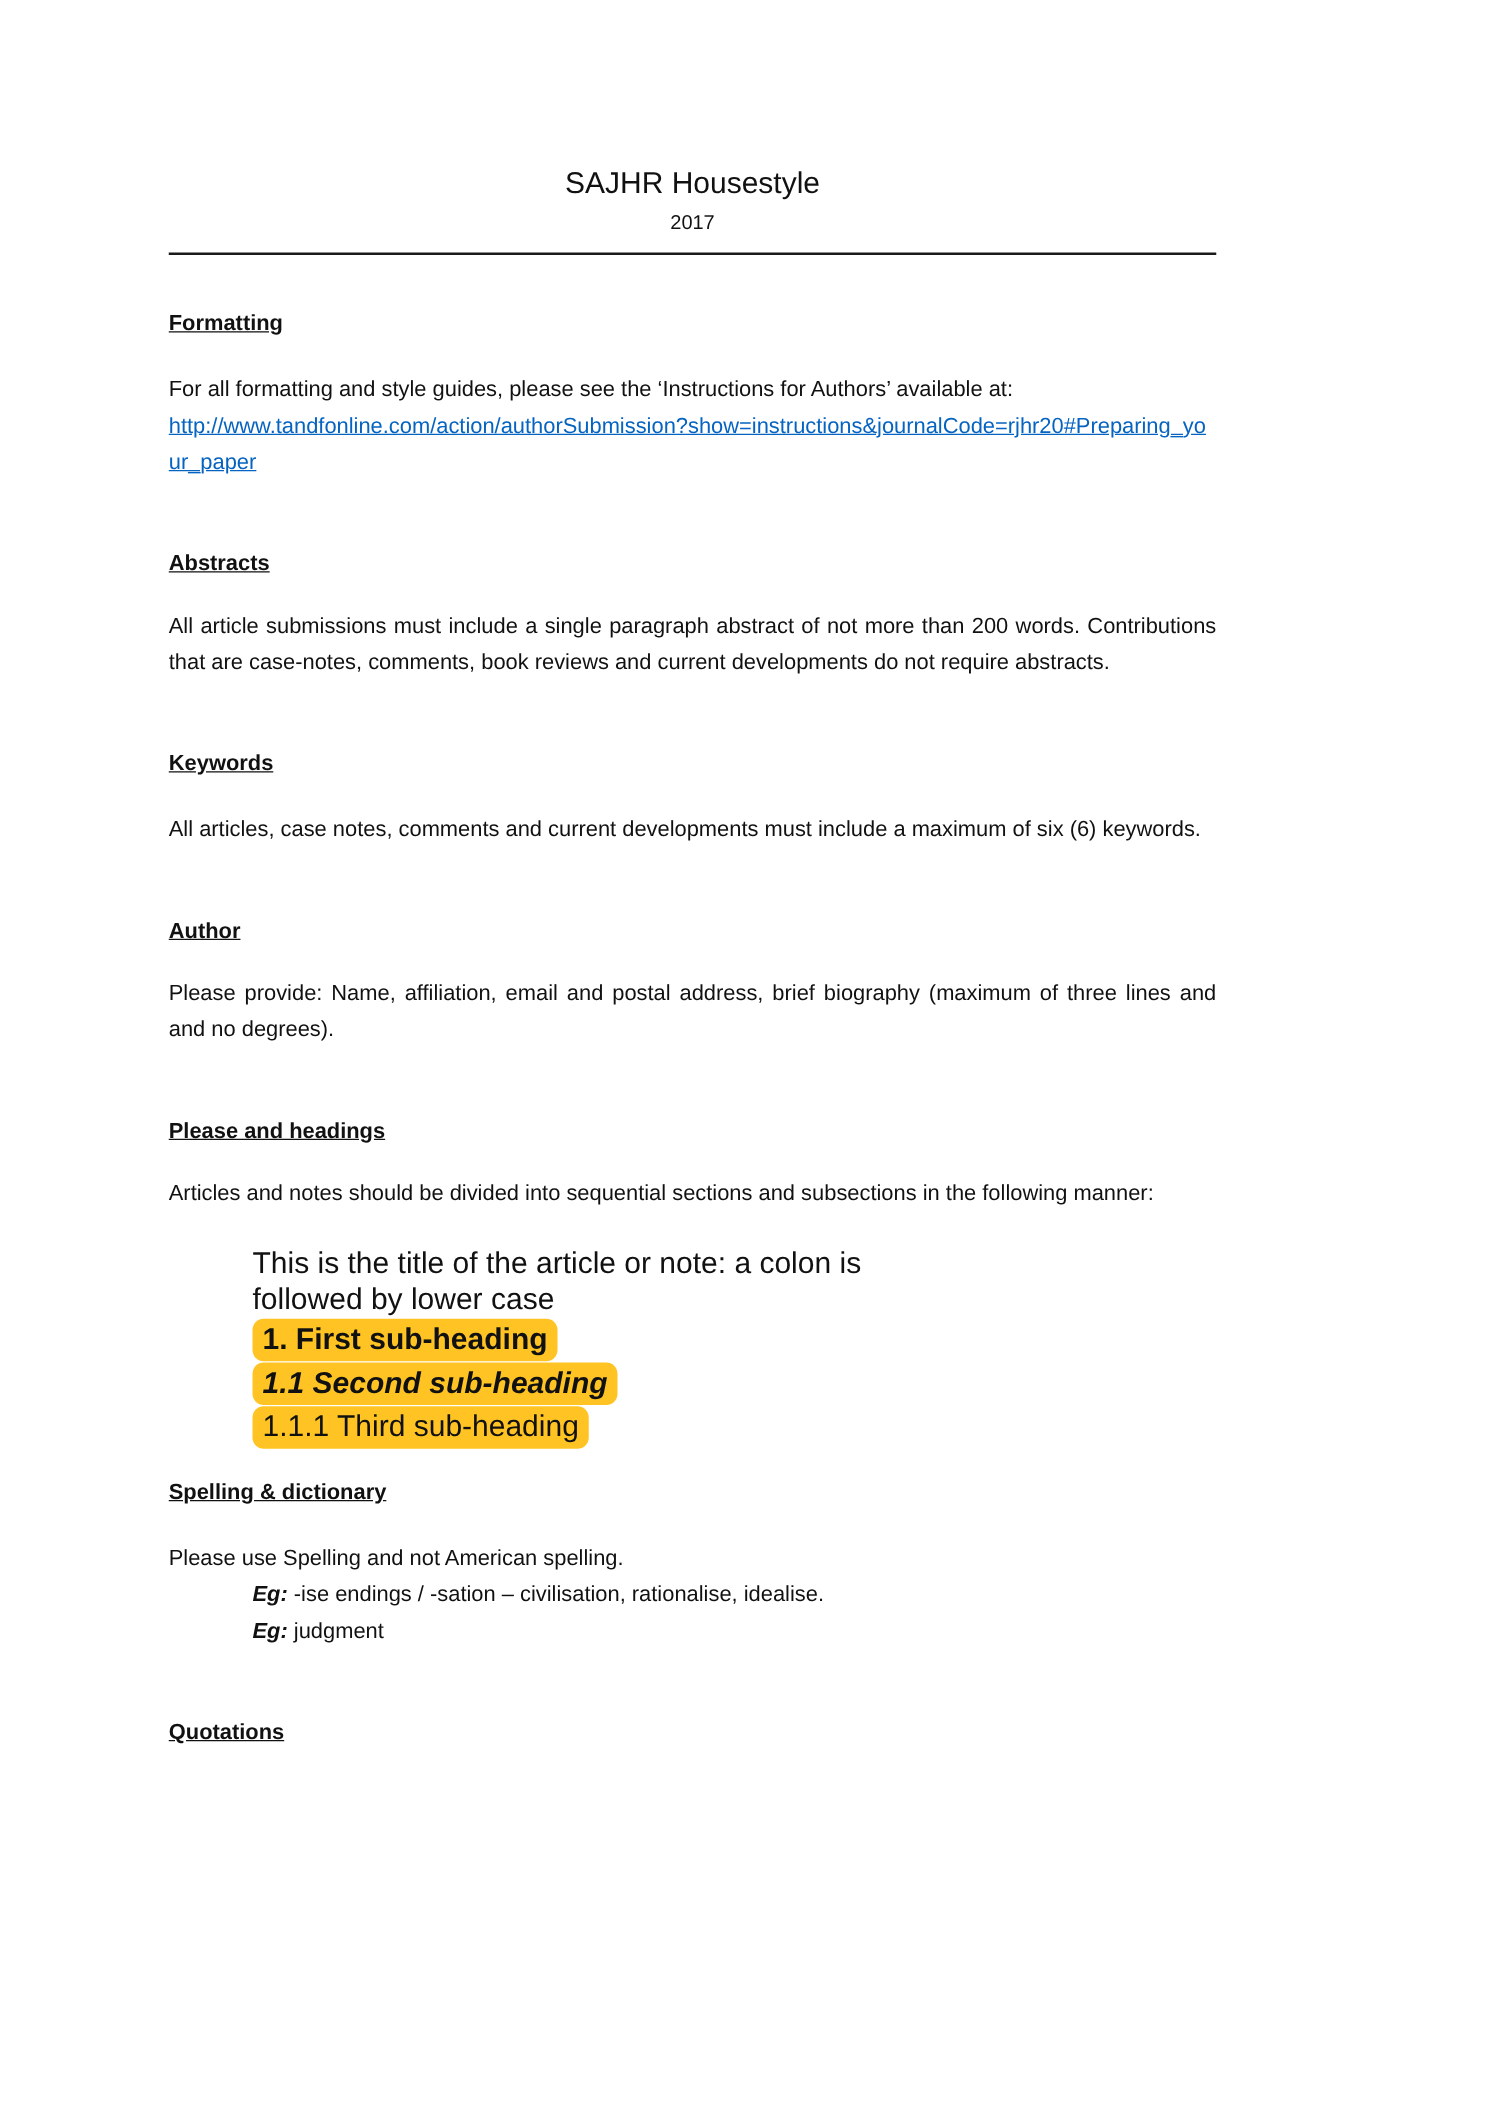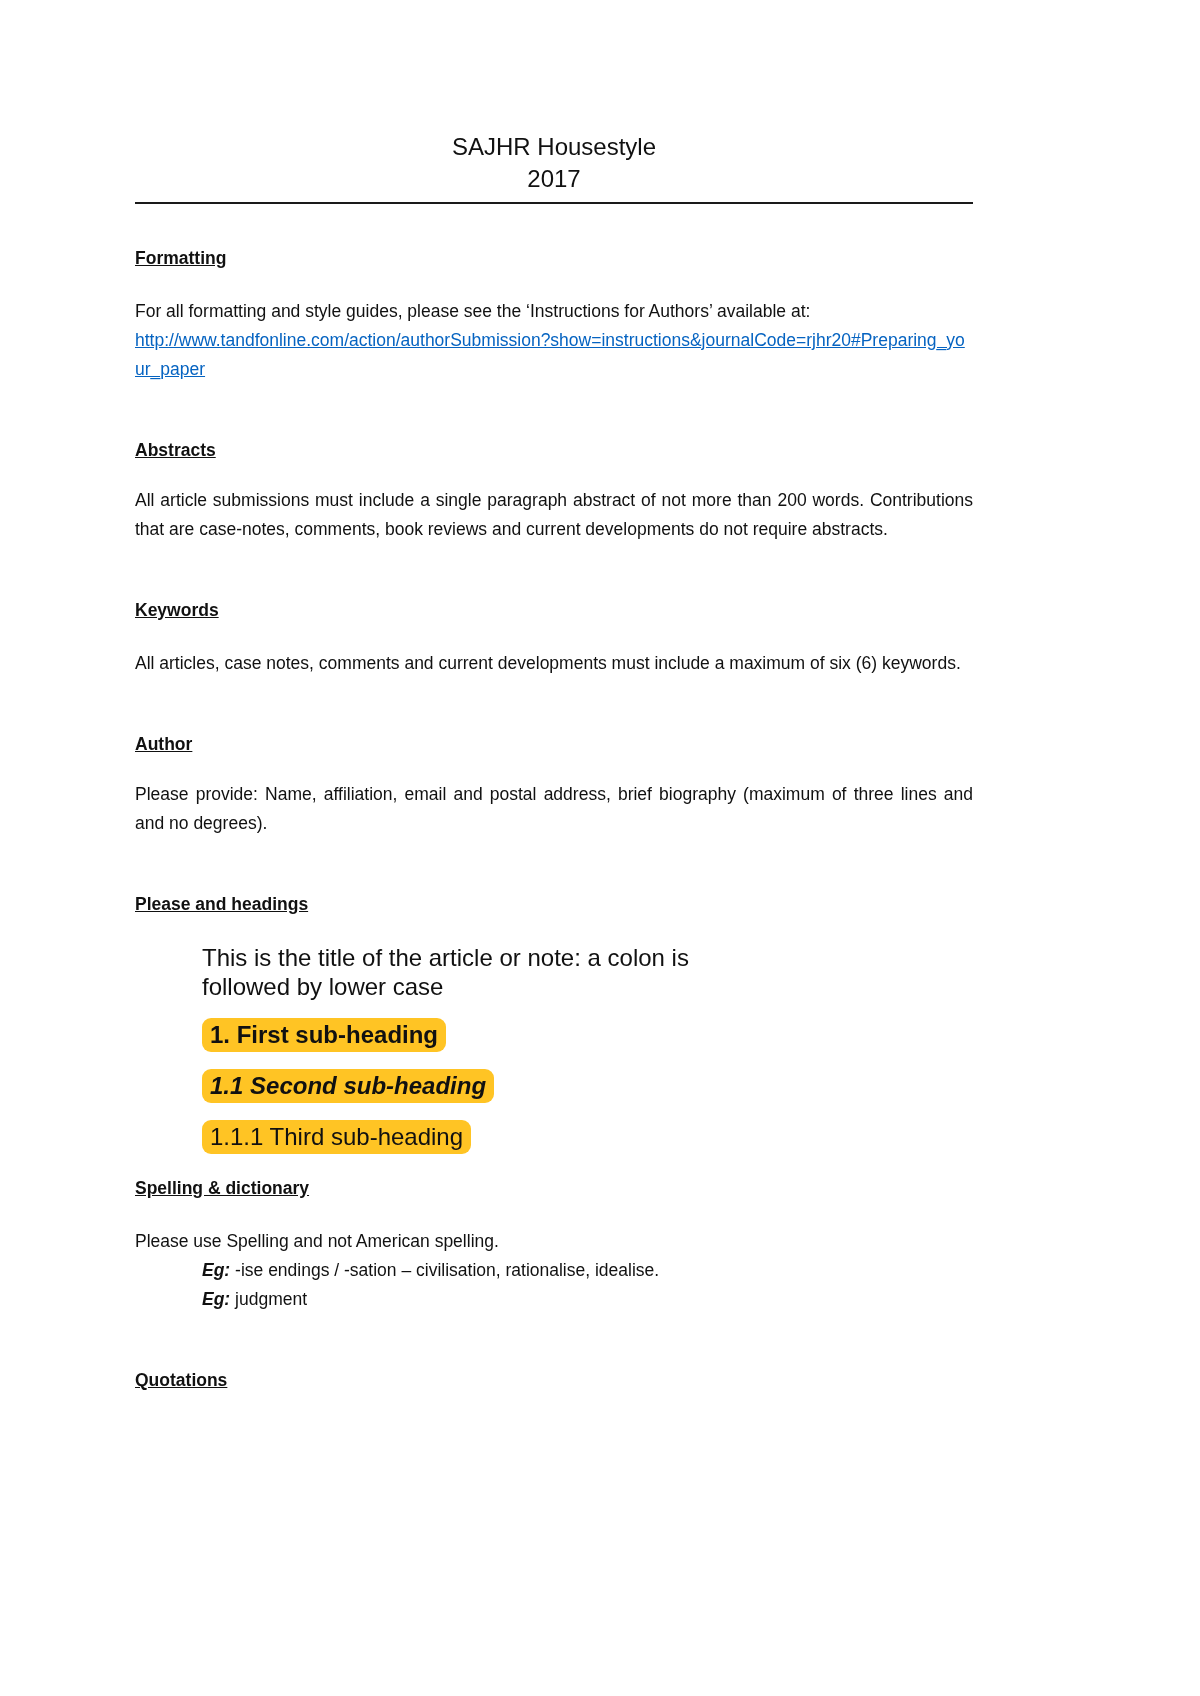--- a/index.html
+++ b/index.html
@@ -17,21 +17,21 @@
     left: 135px;
     top: 132px;
     width: 838px;
   }
   .title-block {
     text-align: center;
     border-bottom: 2px solid #1a1a1a;
     padding-bottom: 10px;
   }
   .doc-title { font-size: 24px; line-height: 30px; }
-  .doc-year  { font-size: 24px; line-height: 26px; margin-top: 4px; }
+  .doc-year  { font-size: 16px; line-height: 26px; margin-top: 4px; }
 
   .section-heading {
     font-size: 17.5px;
     font-weight: 700;
     text-decoration: underline;
     margin: 54px 0 0 0;
     line-height: 24px;
   }
   .section-heading.first { margin-top: 42px; }
   .section-heading.tight { margin-top: 22px; }
@@ -51,21 +51,21 @@
     cursor: pointer;
   }
 
   .indent-block {
     margin: 27px 0 0 67px;
     font-size: 24px;
     line-height: 29px;
   }
   .example-title { max-width: 560px; }
 
-  .hl-row { line-height: 29px; margin-top: 17px; }
+  .hl-row { line-height: 29px; margin-top: 1px; }
   .hl {
     background: var(--hl, #FFC422);
     padding: 2px 8px 3px 8px;
     border-radius: 9px;
     display: inline-block;
   }
   .hl.b   { font-weight: 700; }
   .hl.bi  { font-weight: 700; font-style: italic; }
   .hl.i   { }
 
@@ -100,20 +100,21 @@
     <h2 class="section-heading">Abstracts</h2>
     <p class="body justify">All article submissions must include a single paragraph abstract of not more than 200 words. Contributions that are case-notes, comments, book reviews and current developments do not require abstracts.</p>
 
     <h2 class="section-heading">Keywords</h2>
     <p class="body">All articles, case notes, comments and current developments must include a maximum of six (6) keywords.</p>
 
     <h2 class="section-heading">Author</h2>
     <p class="body justify">Please provide: Name, affiliation, email and postal address, brief biography (maximum of three lines and and no degrees).</p>
 
     <h2 class="section-heading">Please and headings</h2>
+    <p class="body justify">Articles and notes should be divided into sequential sections and subsections in the following manner:</p>
 
     <div class="indent-block">
       <div class="example-title">This is the title of the article or note: a colon is followed by lower case</div>
       <div class="hl-row">
         <span class="hl b">1. First sub-heading</span>
       </div>
       <div class="hl-row">
         <span class="hl bi">1.1 Second sub-heading</span>
       </div>
       <div class="hl-row">

